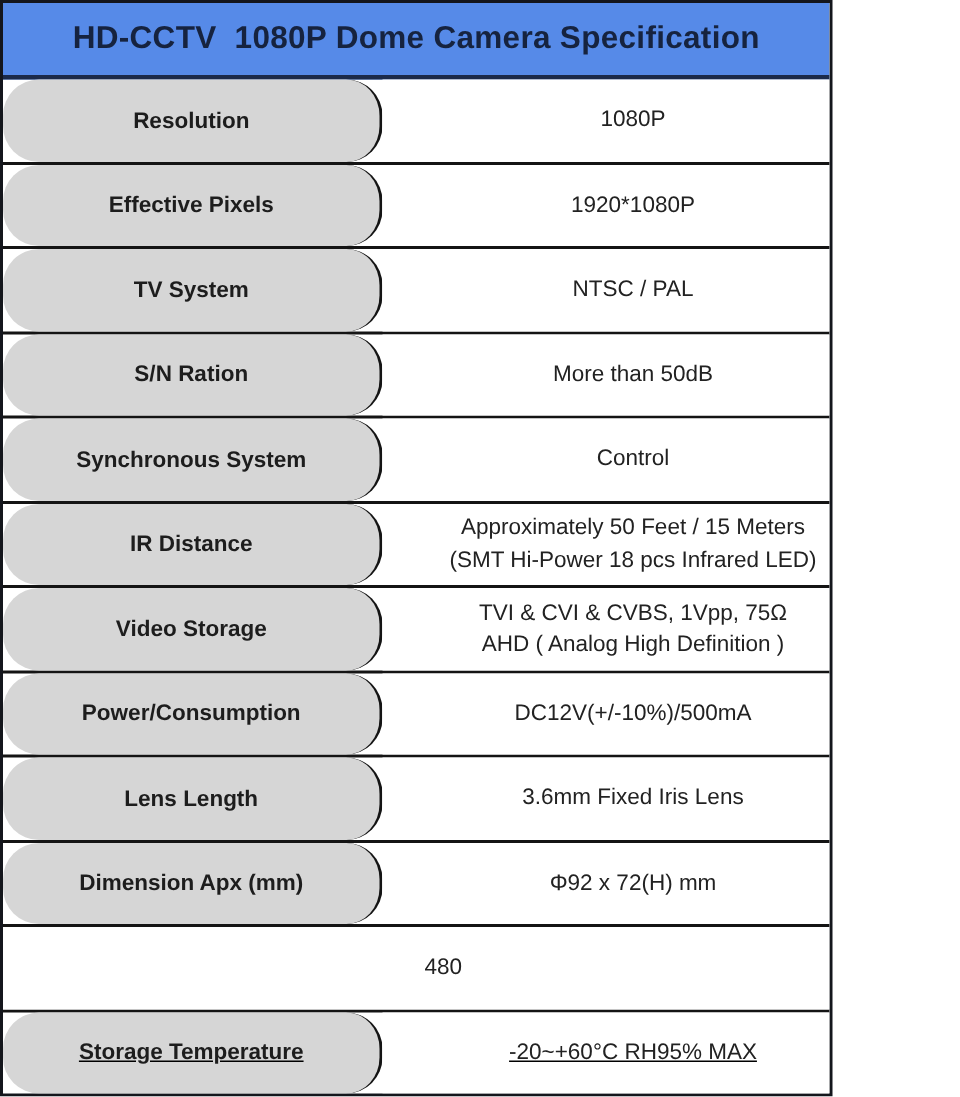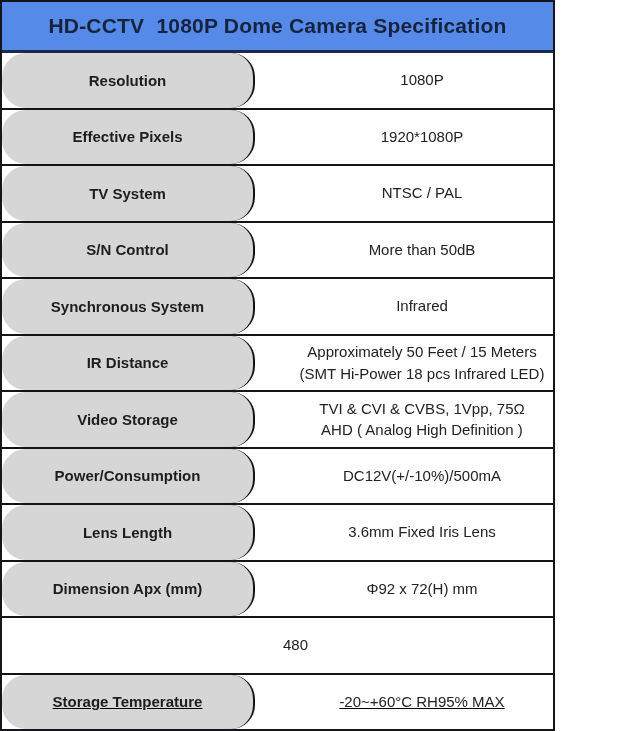--- a/index.html
+++ b/index.html
@@ -86,26 +86,26 @@
       </div>
       <div class="spec-row">
         <div class="label-cell">Effective Pixels</div>
         <div class="value-cell">1920*1080P</div>
       </div>
       <div class="spec-row">
         <div class="label-cell">TV System</div>
         <div class="value-cell">NTSC / PAL</div>
       </div>
       <div class="spec-row">
-        <div class="label-cell">S/N Control</div>
+        <div class="label-cell">S/N Ration</div>
         <div class="value-cell">More than 50dB</div>
       </div>
       <div class="spec-row">
         <div class="label-cell">Synchronous System</div>
-        <div class="value-cell">Infrared</div>
+        <div class="value-cell">Control</div>
       </div>
       <div class="spec-row">
         <div class="label-cell">IR Distance</div>
         <div class="value-cell">Approximately 50 Feet / 15 Meters
 (SMT Hi-Power 18 pcs Infrared LED)</div>
       </div>
       <div class="spec-row">
         <div class="label-cell">Video Storage</div>
         <div class="value-cell">TVI &amp; CVI &amp; CVBS, 1Vpp, 75Ω
 AHD ( Analog High Definition )</div>

